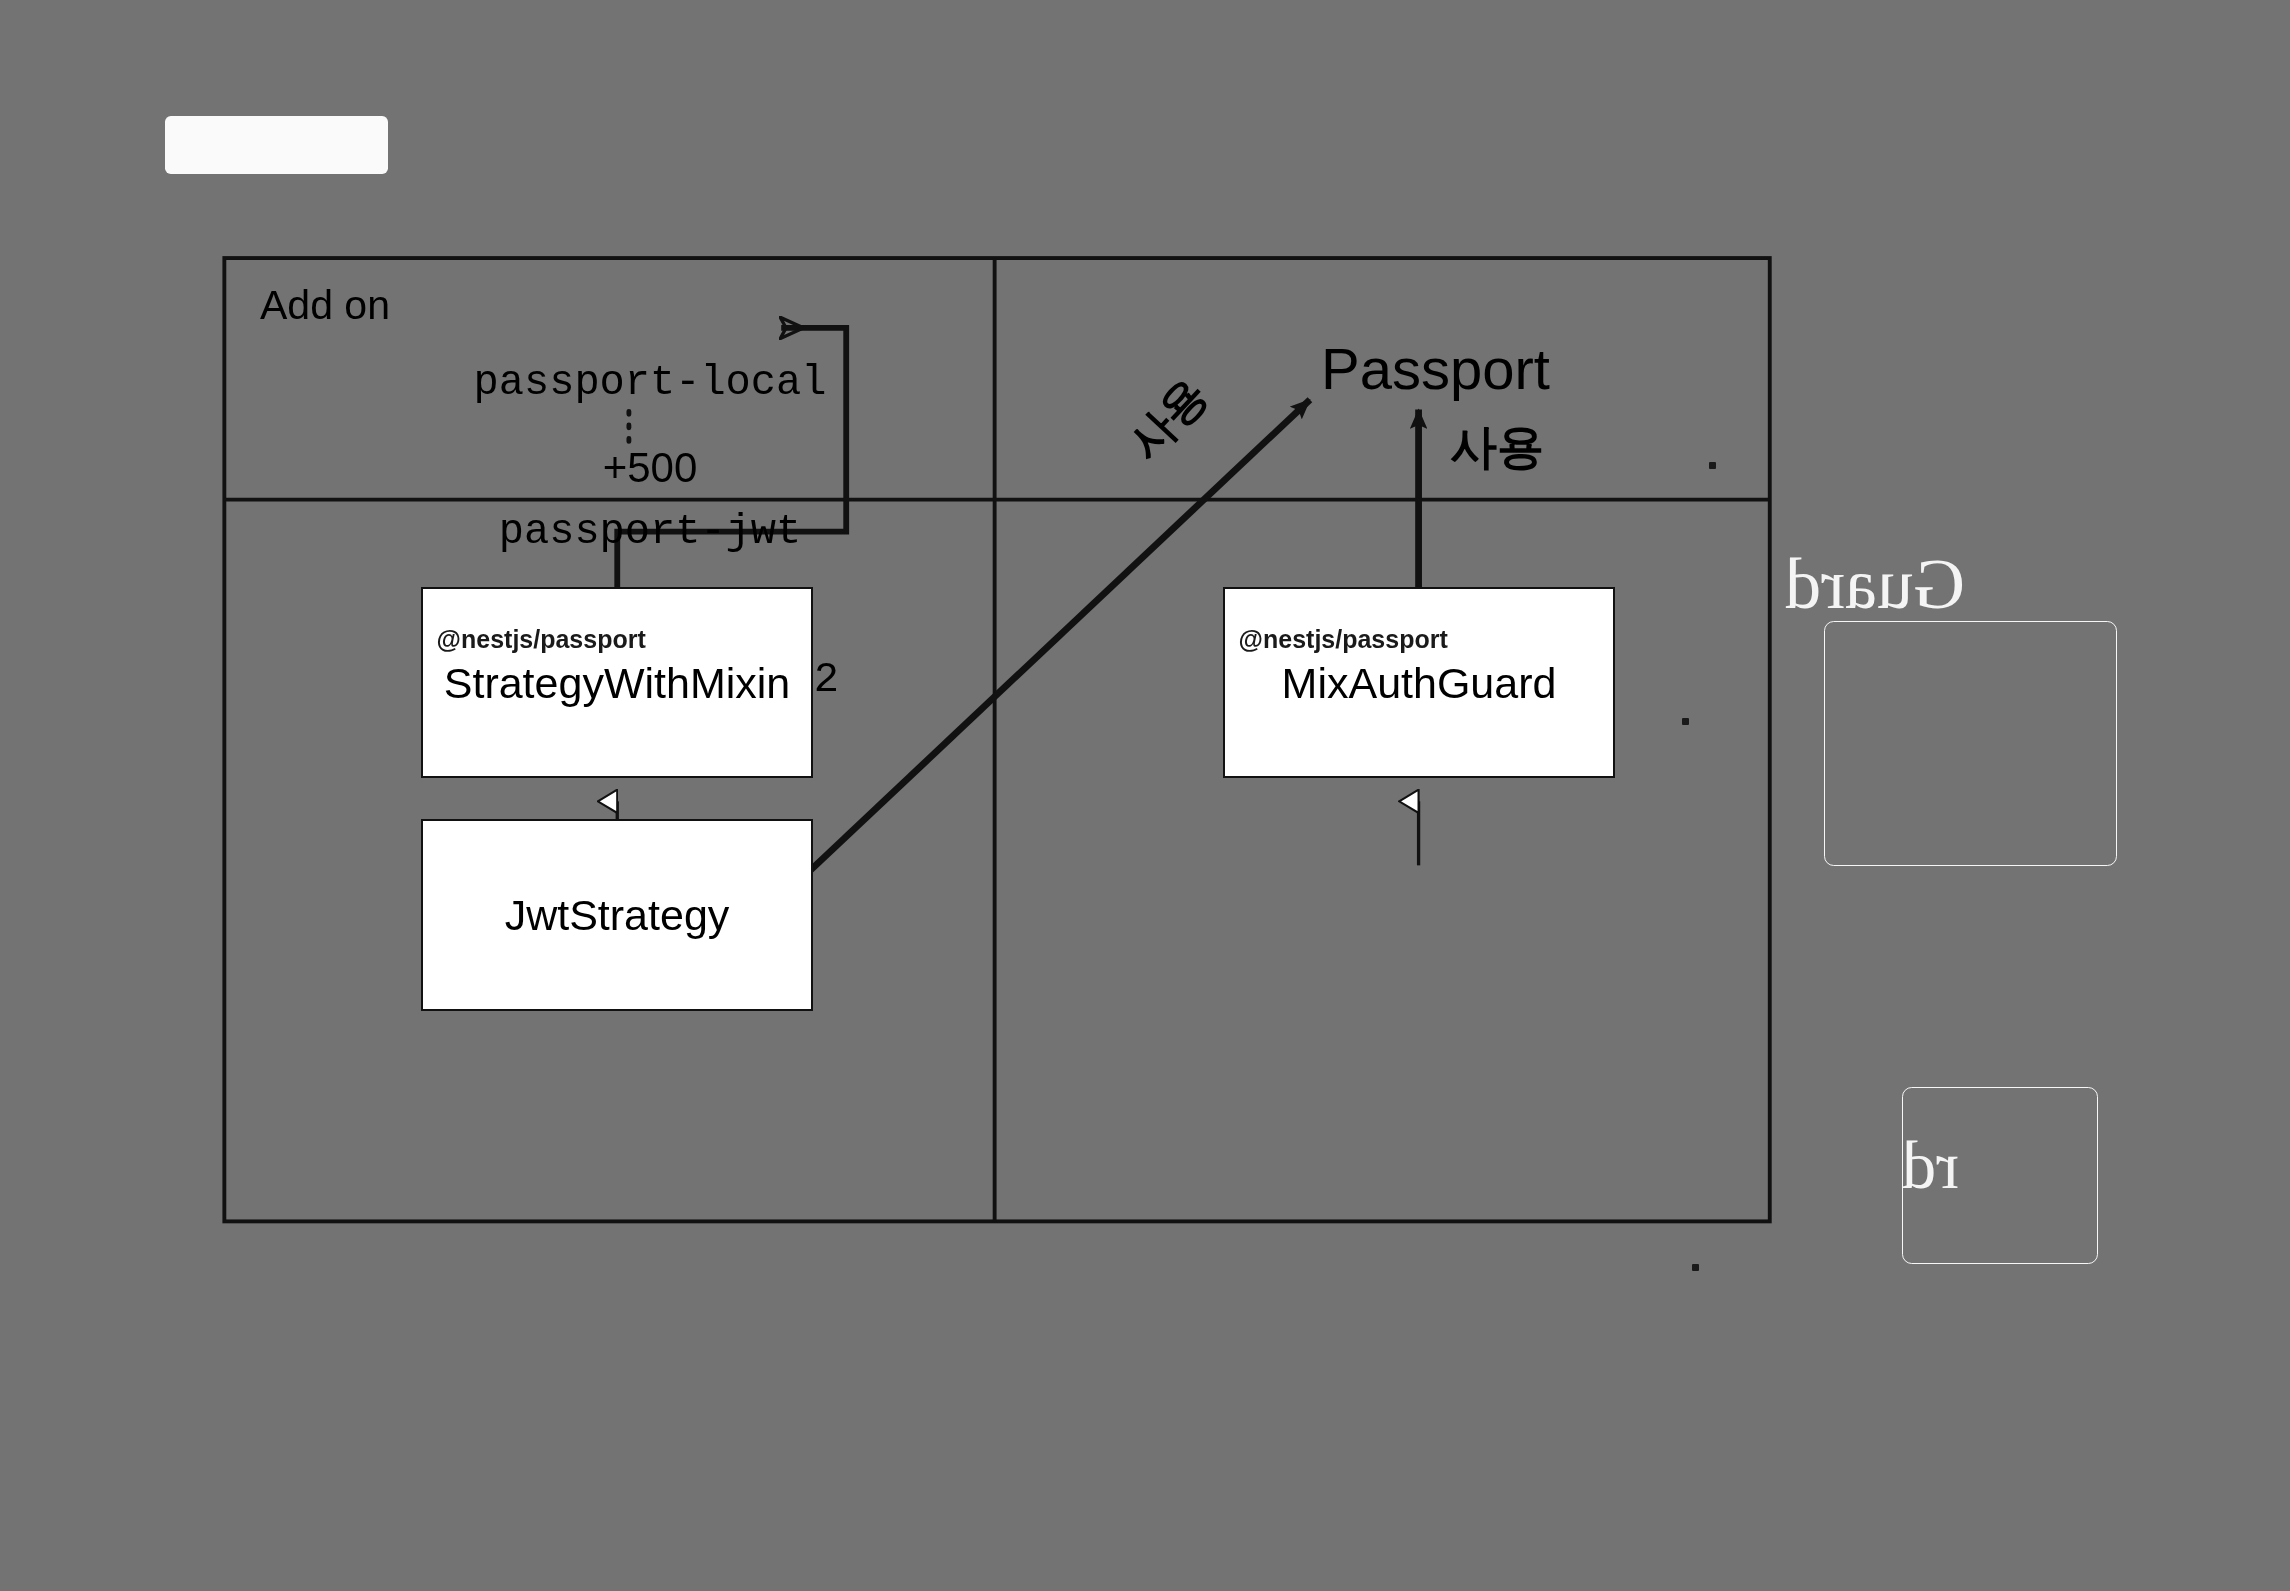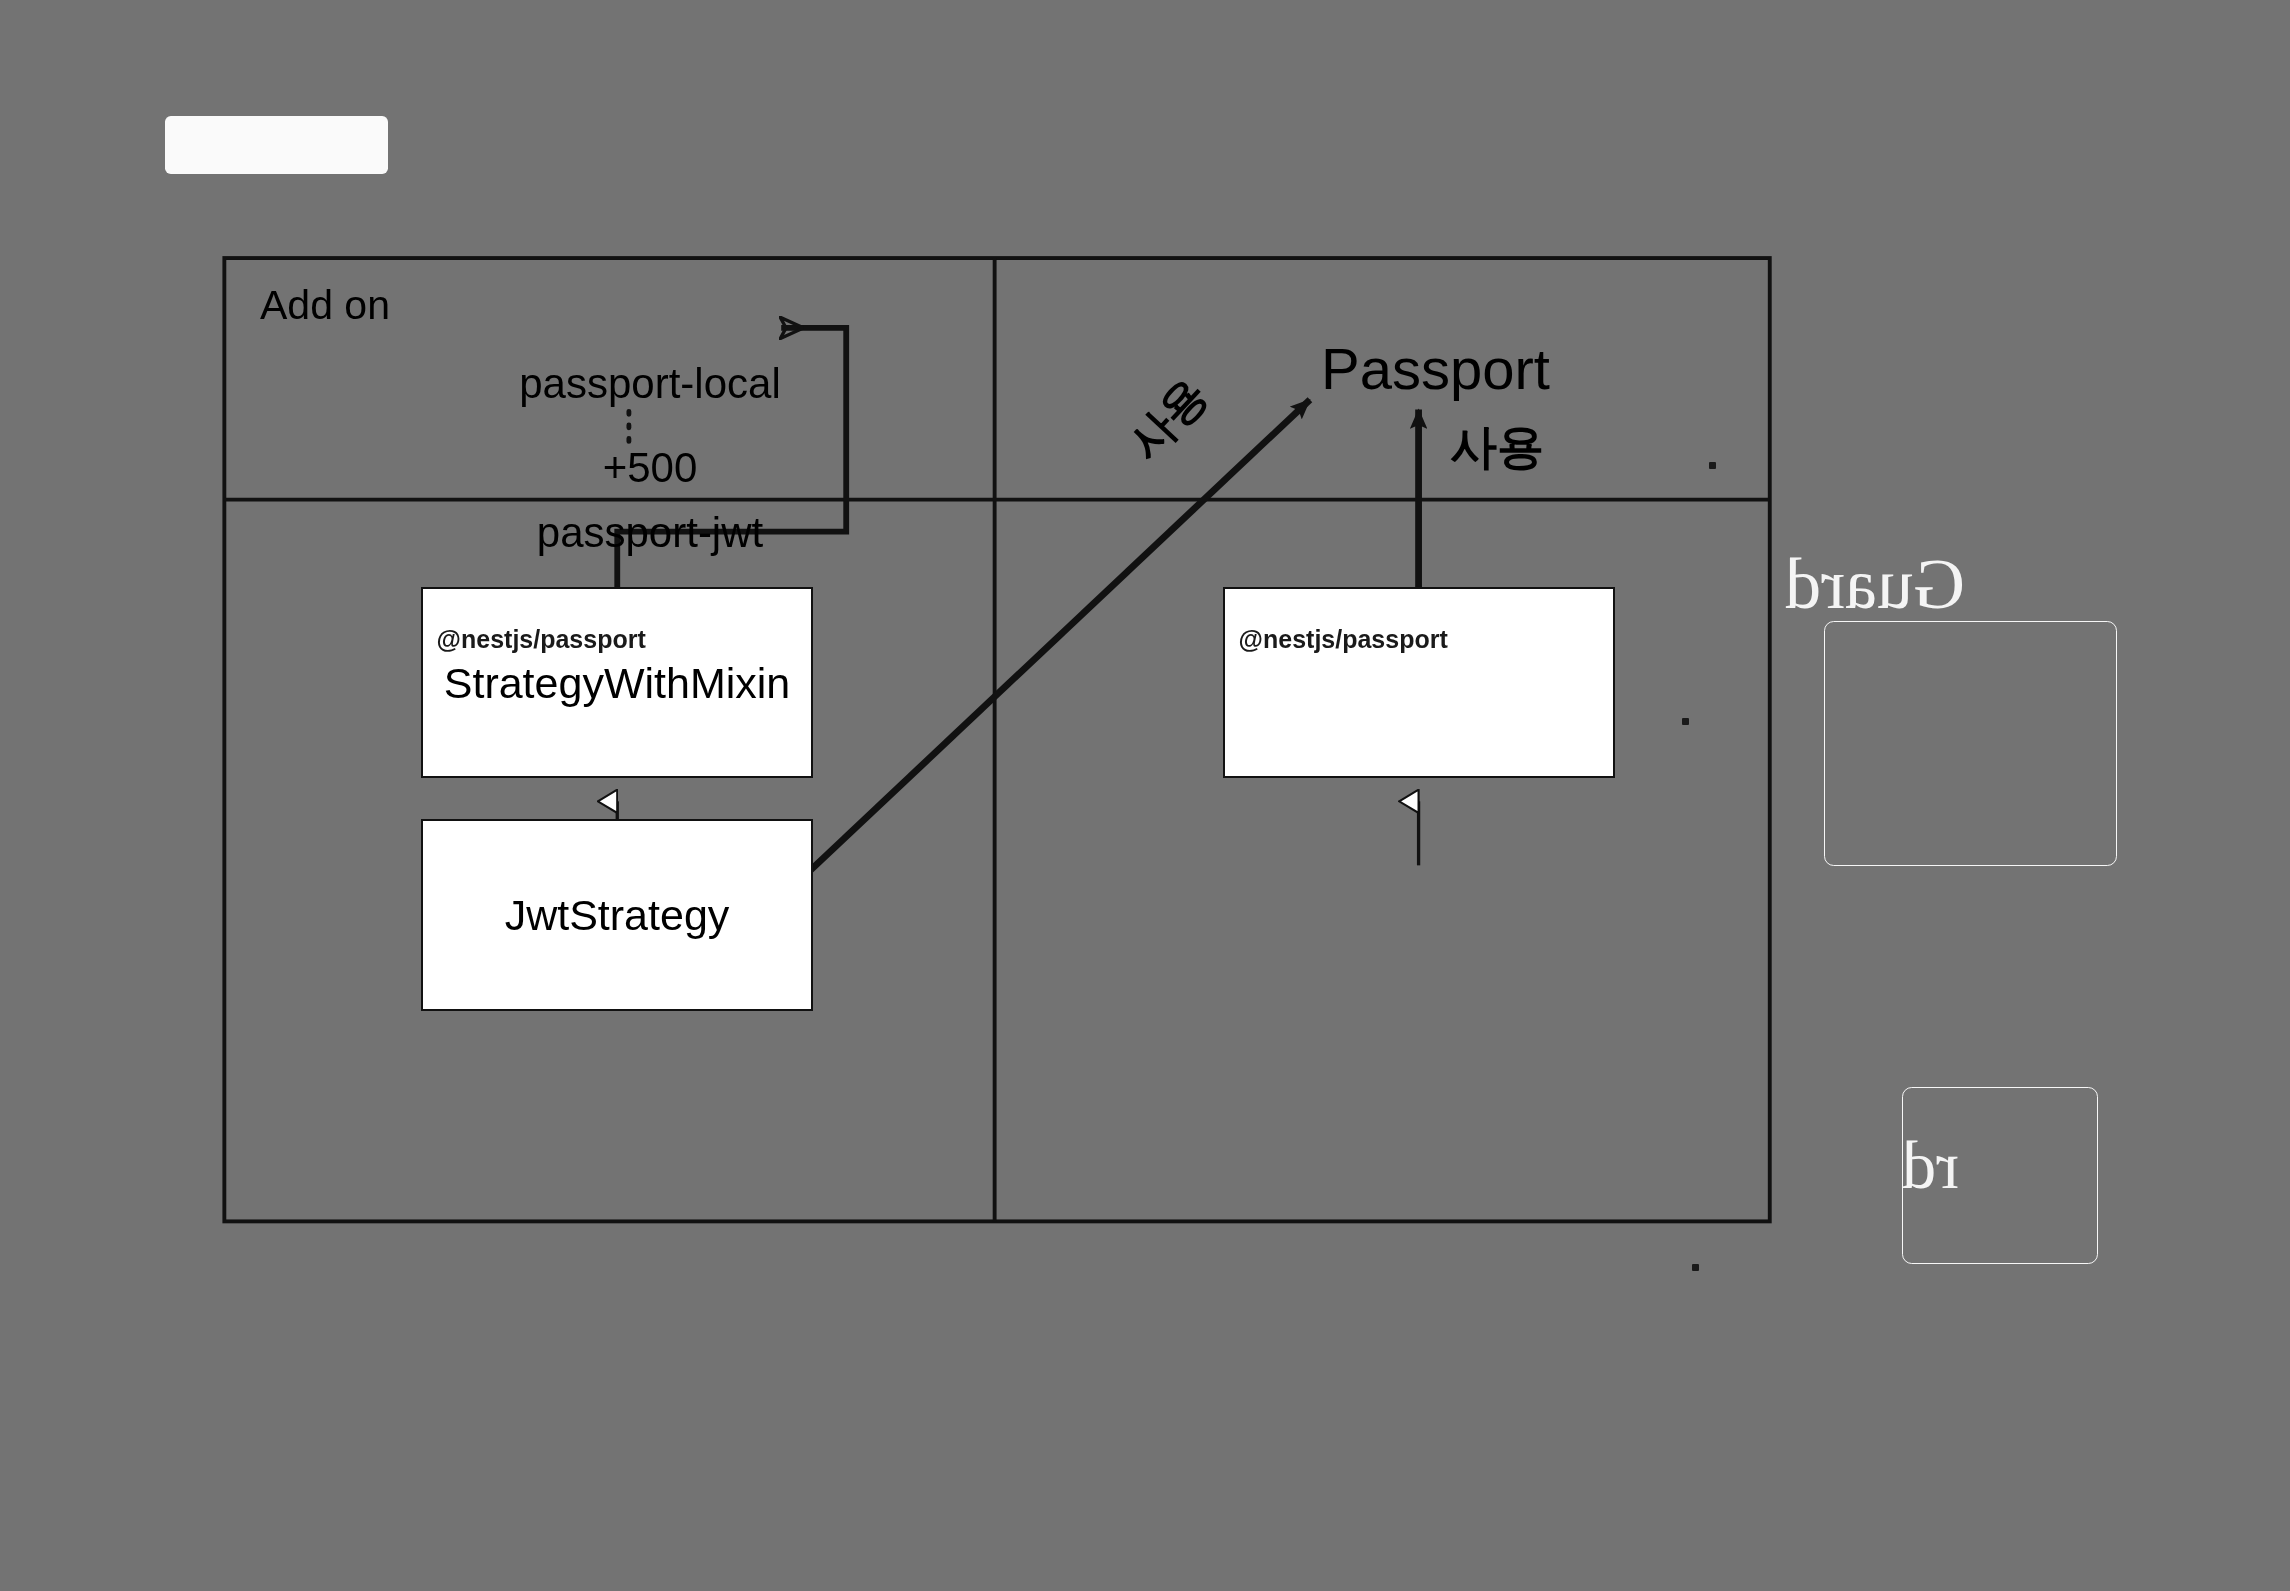--- a/index.html
+++ b/index.html
@@ -36,21 +36,21 @@
     top: 281px;
     font-size: 41px;
   }
   .t-pkglist {
     left: 456px;
     top: 260px;
     width: 388px;
     text-align: center;
     font-size: 42px;
   }
-  .t-pkglist div { text-align: center; }
+  .t-pkglist div { text-align: center; font-family: Liberation Mono, monospace; }
   .t-plus500 {
     left: 514px;
     top: 443px;
     width: 272px;
     text-align: center;
     font-size: 42px;
   }
   .t-passport {
     left: 1261px;
     top: 335px;
@@ -187,20 +187,21 @@
   <div class="txt t-kor-use-diag">사용</div>
   <div class="txt t-kor-use-right">사용</div>
 
   <div class="box b-strategymixin">
     <div class="box-pkg">@nestjs/passport</div>
     <div class="box-title">StrategyWithMixin</div>
   </div>
 
   <div class="box b-mixauthguard">
     <div class="box-pkg">@nestjs/passport</div>
+    <div class="box-title">MixAuthGuard</div>
   </div>
 
   <div class="box b-jwtstrategy">
     <div class="box-title">JwtStrategy</div>
   </div>
 
 
 </div>
 
 

